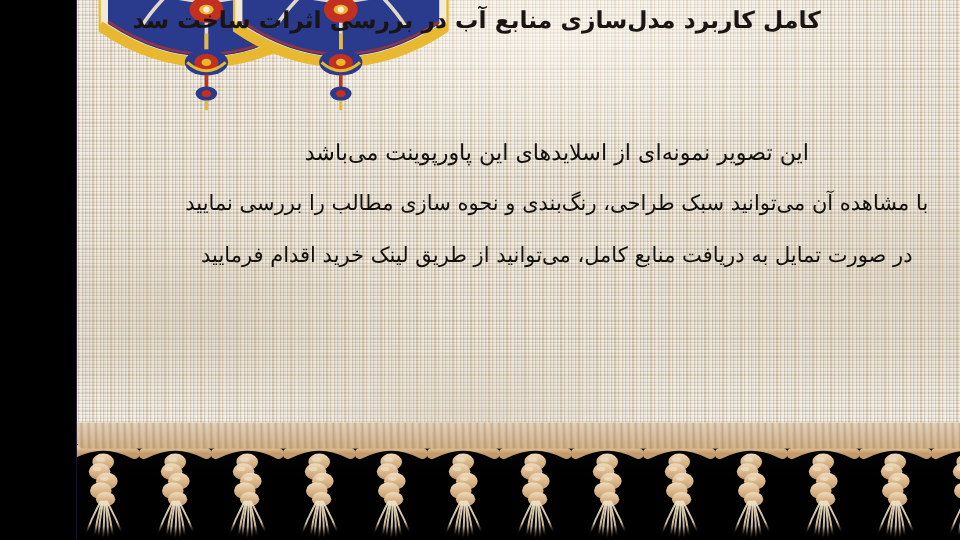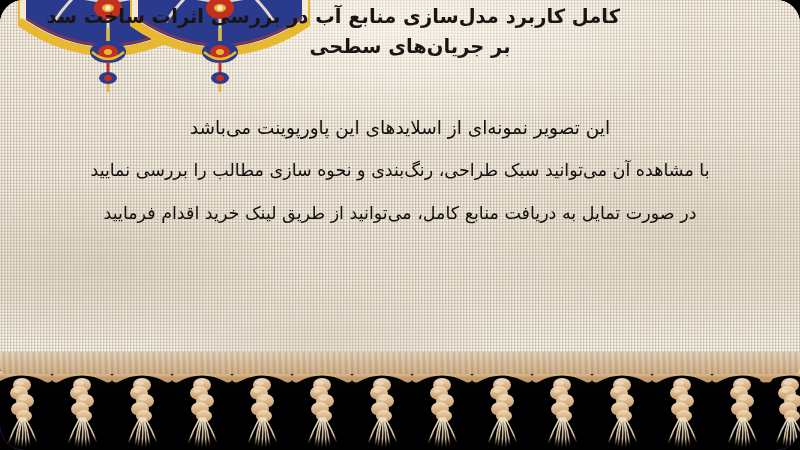--- a/index.html
+++ b/index.html
@@ -3,23 +3,22 @@
 <meta charset="utf-8">
 <title>Slide</title>
 <style>
   html,body{margin:0;padding:0;}
   body{
     width:800px;height:450px;overflow:hidden;
     font-family:"DejaVu Sans","Liberation Sans",sans-serif;
     background:#000;
   }
   #slide{
-    position:relative;width:800px;height:450px;overflow:hidden;
+    position:relative;width:736px;height:450px;overflow:hidden;
     background:#8b5cf6;
-    border-radius:24px;
   }
 
   
   .cloth{
     position:absolute;left:0;top:0;width:800px;height:374px;
     background-color:#dfd4c1;
     background-image:
       
       radial-gradient(ellipse 420px 160px at 50% 8%, rgba(255,252,244,.55), rgba(255,252,244,0) 70%),
       radial-gradient(ellipse 300px 120px at 12% 70%, rgba(196,180,156,.30), rgba(196,180,156,0) 70%),
@@ -230,21 +229,20 @@
         <path d="M100 100 V112" stroke="#c4301f" stroke-width="3"></path>
         <ellipse cx="100" cy="116" rx="9" ry="6" fill="#2a3a8c"></ellipse>
         <ellipse cx="100" cy="116" rx="4" ry="3" fill="#c4301f"></ellipse>
         <path d="M100 122 V130" stroke="#e8b830" stroke-width="2.5"></path>
       </g>
     </svg>
   </div>
 
   <div class="title-block">
     <span class="title-line">کامل کاربرد مدل‌سازی منابع آب در بررسی اثرات ساخت سد</span>
-    <span class="title-line">بر جریان‌های سطحی</span>
   </div>
 
   <div class="body-block">
     <span class="body-line l1">این تصویر نمونه‌ای از اسلایدهای این پاورپوینت می‌باشد</span>
     <span class="body-line l2">با مشاهده آن می‌توانید سبک طراحی، رنگ‌بندی و نحوه سازی مطالب را بررسی نمایید</span>
     <span class="body-line l3">در صورت تمایل به دریافت منابع کامل، می‌توانید از طریق لینک خرید اقدام فرمایید</span>
   </div>
 
   <div class="black-band"></div>
 

